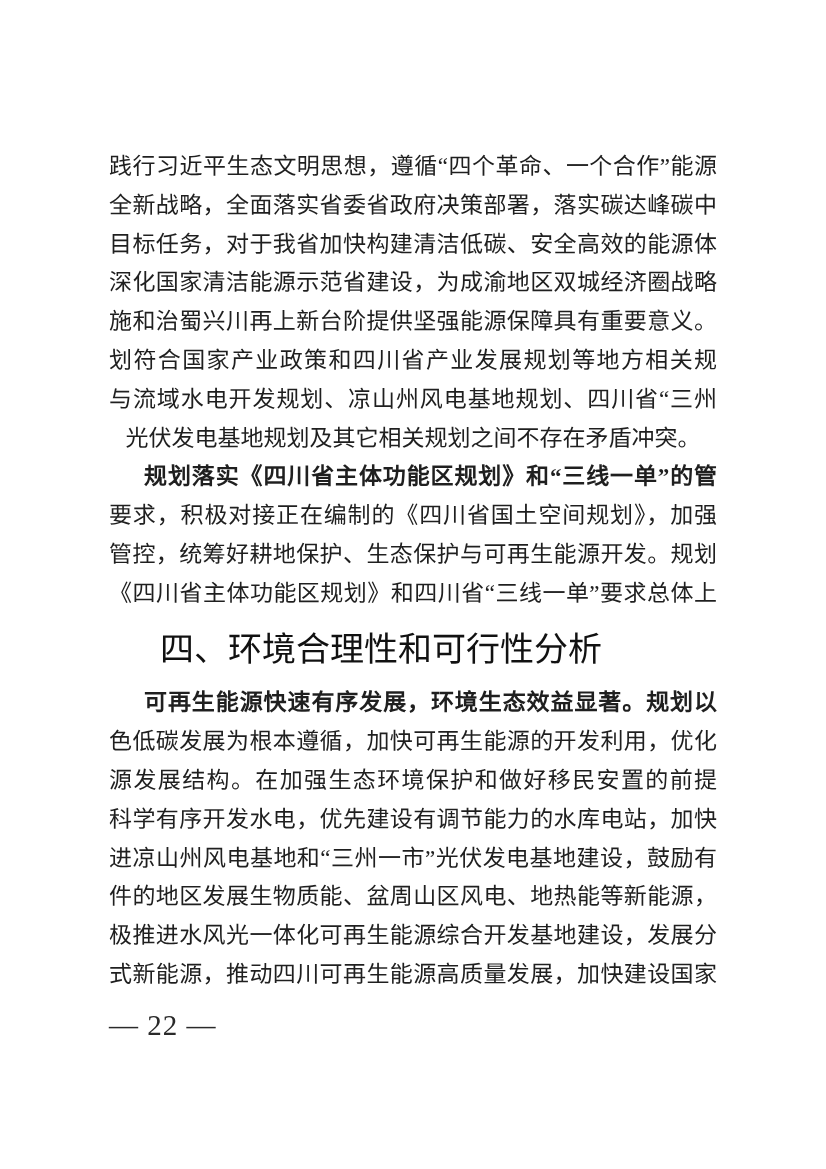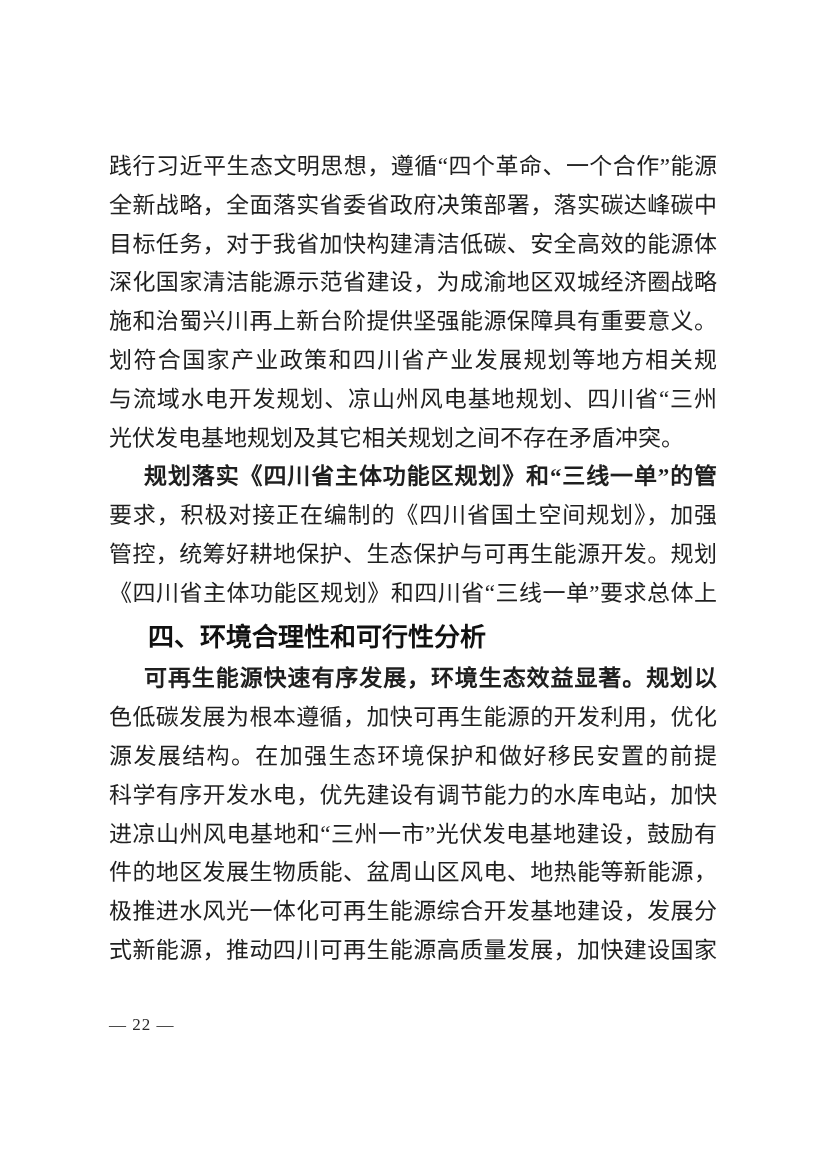--- a/index.html
+++ b/index.html
@@ -24,48 +24,48 @@
   }
   .para {
     margin: 0;
     padding: 0;
   }
   .line {
     height: 38.8px;
     line-height: 38.8px;
     font-size: 23px;
     overflow: hidden;
-    text-align: left;
+    text-align: center;
   }
   .j {
     text-align: justify;
     text-align-last: justify;
     text-justify: inter-character;
   }
   .indent {
     padding-left: 35px;
     font-weight: bold;
   }
   .heading {
     height: 38.8px;
     line-height: 38.8px;
-    margin: 4px;
+    margin: 16px;
     padding-left: 35px;
-    font-size: 26px;
-    font-weight: bold;
+    font-size: 34px;
+    font-weight: normal;
     font-family: "Liberation Sans", sans-serif;
     color: #111111;
   }
   .page-footer {
     position: absolute;
     left: 109px;
     top: 1006px;
     height: 38.8px;
     line-height: 38.8px;
-    font-size: 17px;
+    font-size: 29px;
     letter-spacing: 1px;
     color: #2a2a2a;
   }
 </style>
 </head>
 <body>
 
 <div class="page">
   <main class="text-block">
 

